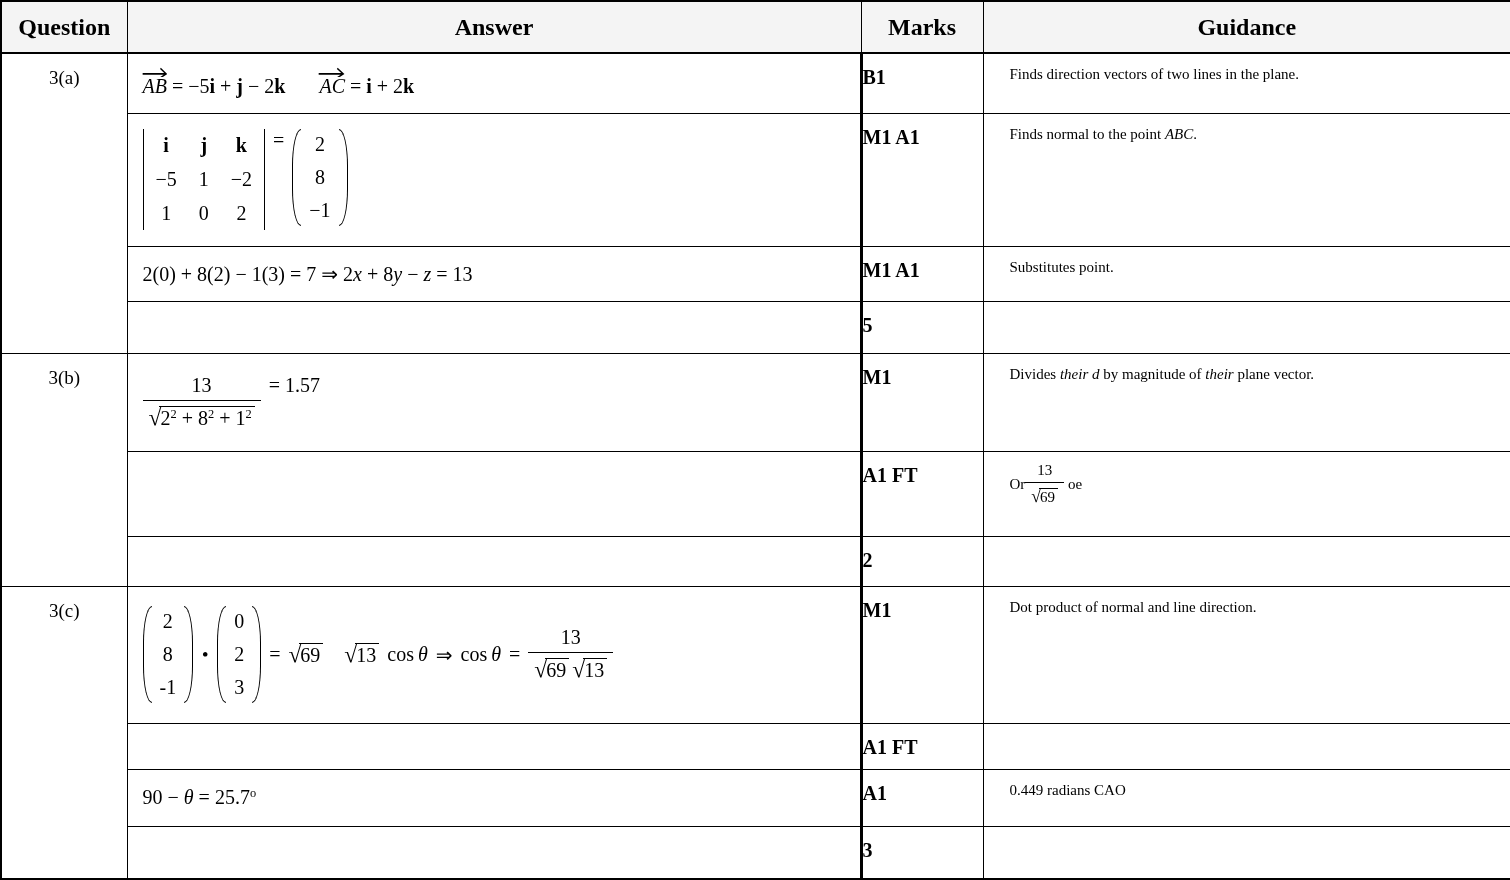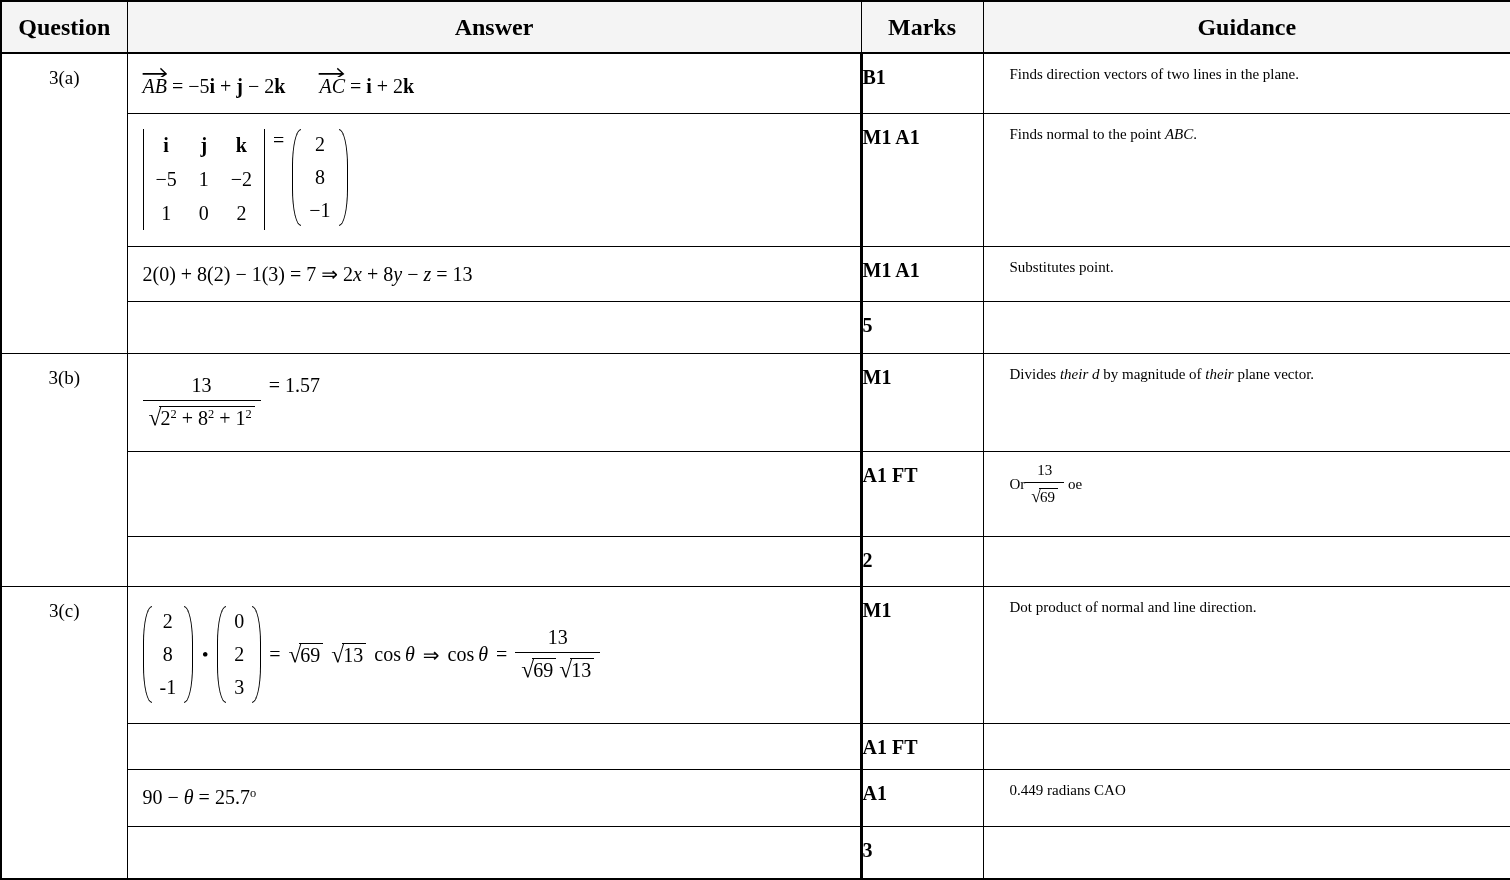--- a/index.html
+++ b/index.html
@@ -232,21 +232,21 @@
           <span class="pmat">
             <span class="paren pl"></span>
             <span class="pcol">
               <span>0</span>
               <span>2</span>
               <span>3</span>
             </span>
             <span class="paren pr"></span>
           </span>
           <span>=</span>
-          <span class="nw"><span class="sqrt"><span class="rsign">√</span><span class="rbody">69</span></span><span class="sqrt" style="margin-left:8px"><span class="rsign">√</span><span class="rbody">13</span></span></span>
+          <span class="nw"><span class="sqrt"><span class="rsign">√</span><span class="rbody">69</span></span><span class="sqrt" style="margin-left:21px"><span class="rsign">√</span><span class="rbody">13</span></span></span>
           <span class="nw"><span>cos</span><i class="thsp">θ</i></span>
           <span>⇒</span>
           <span class="nw"><span>cos</span><i class="thsp">θ</i></span>
           <span>=</span>
           <span class="frac">
             <span class="num">13</span>
             <span class="den"><span class="sqrt"><span class="rsign">√</span><span class="rbody">69</span></span><span class="sqrt" style="margin-left:3px"><span class="rsign">√</span><span class="rbody">13</span></span></span>
           </span>
         </div>
       </td>

